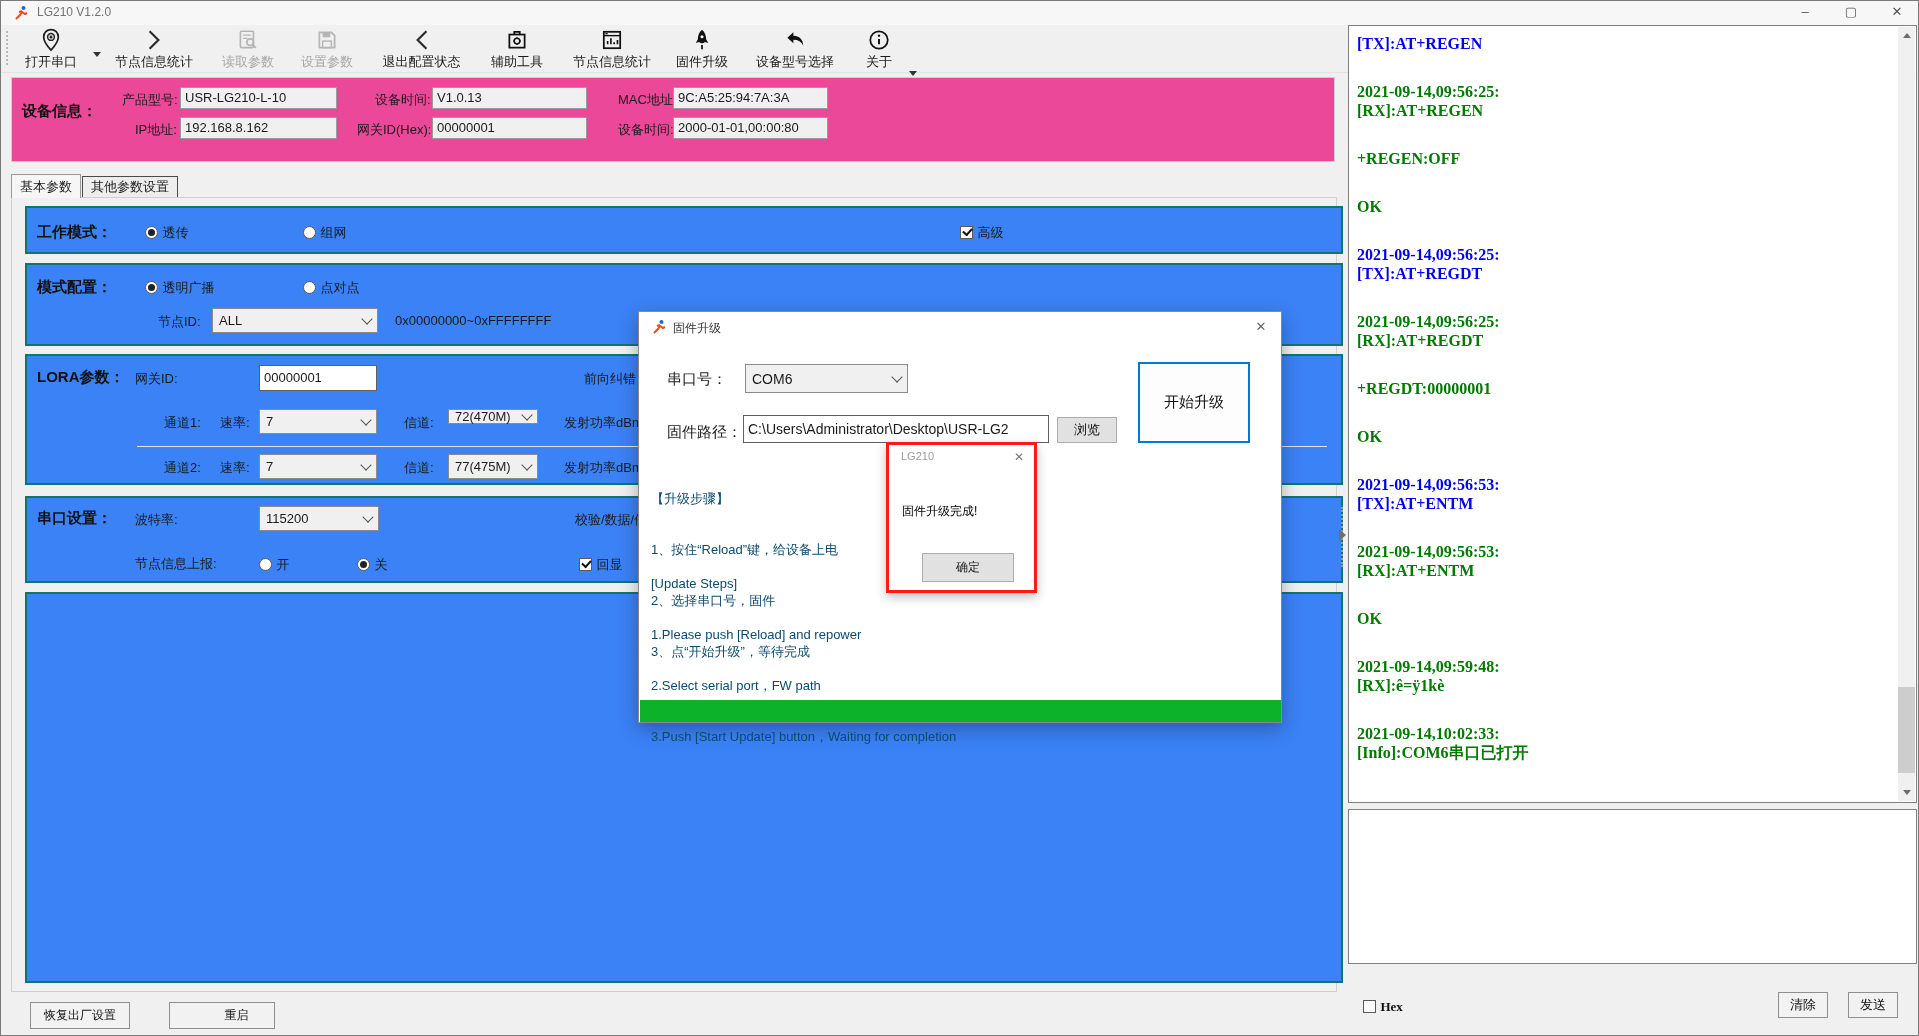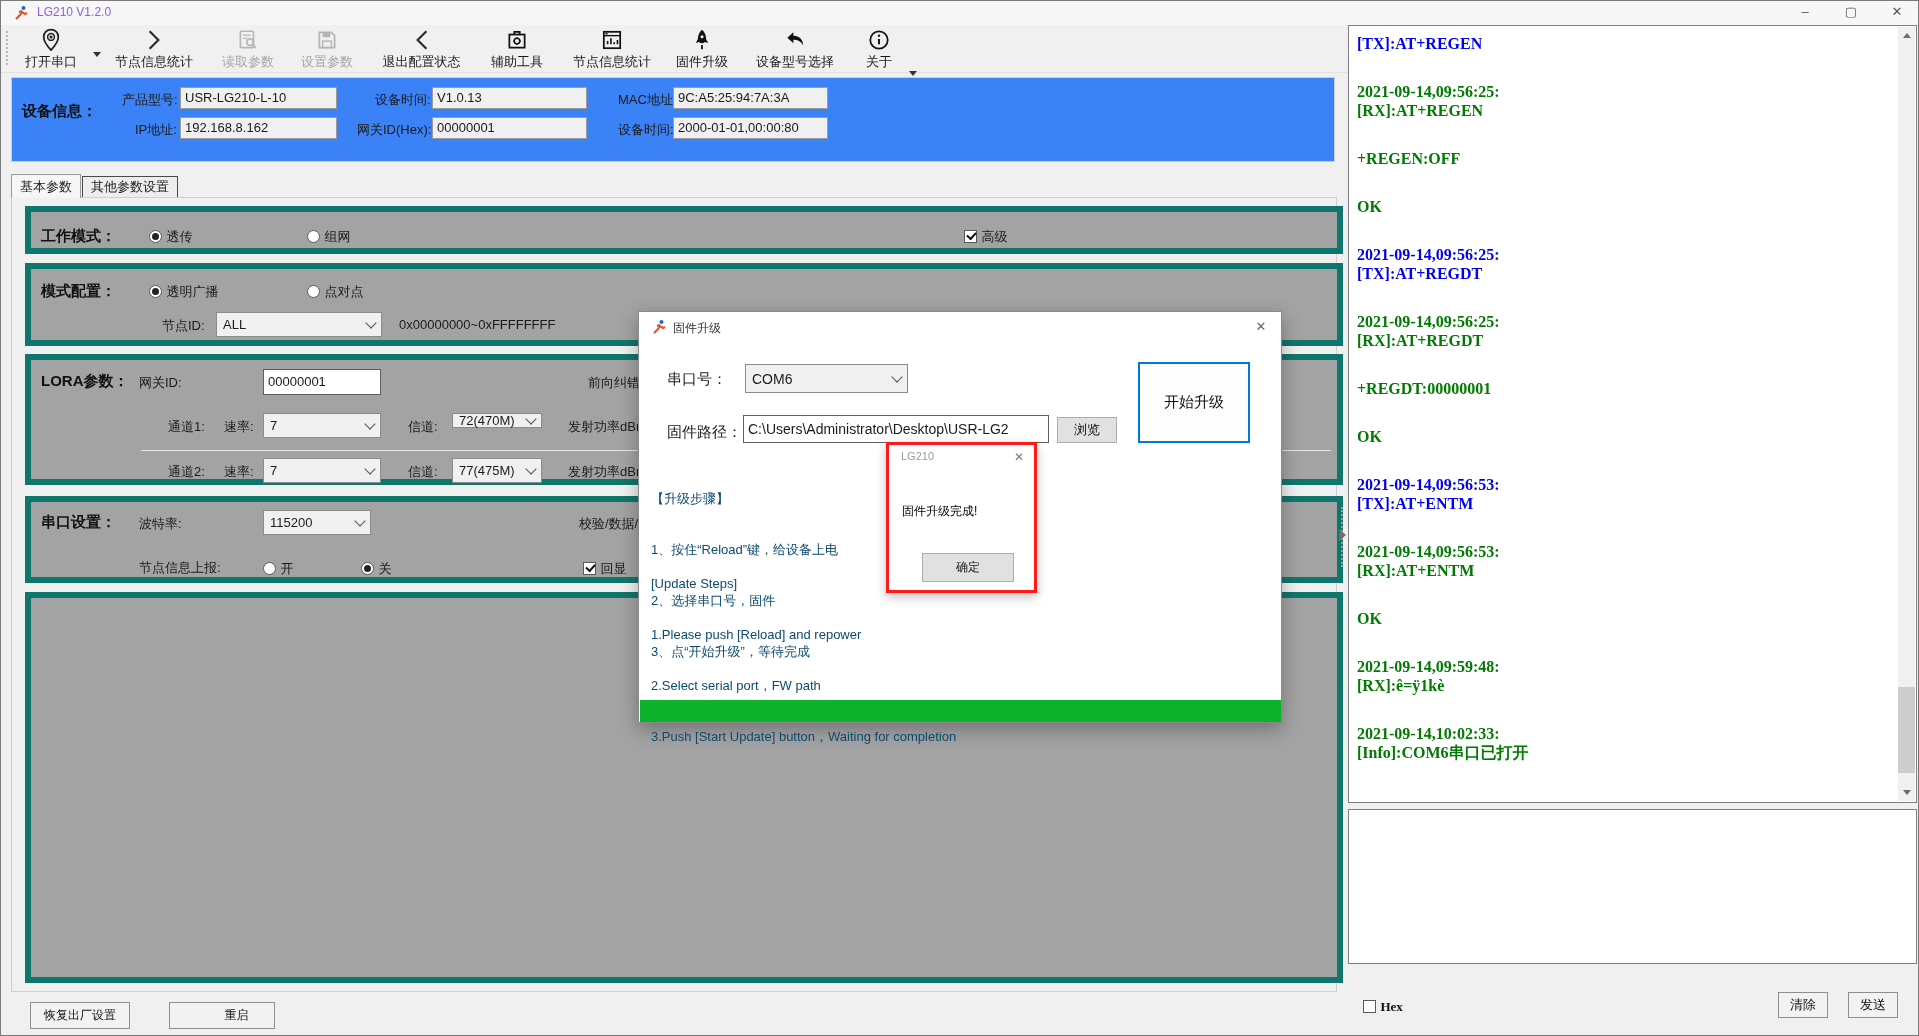--- a/index.html
+++ b/index.html
@@ -2,44 +2,44 @@
 <html><head>
 <meta charset="utf-8">
 <style>
   html,body{margin:0;padding:0;background:#d8d8d8;}
   #app{position:relative;width:1919px;height:1036px;background:#f0f0f0;
        font-family:"Liberation Sans",sans-serif;color:#1a1a1a;overflow:hidden;
        border:1px solid #7a7a7a;box-sizing:border-box;}
   .abs{position:absolute;}
   
   .titlebar{left:0;top:0;width:100%;height:24px;background:#f7f7f7;border-bottom:1px solid #e8e8e8;}
-  .title-text{left:36px;top:4px;font-size:12px;color:#8b5cf6;}
+  .title-text{left:36px;top:4px;font-size:12px;color:#737373;}
   .winbtn{top:0;width:46px;height:24px;text-align:center;line-height:22px;font-size:13px;color:#555;}
   
   .toolbar{left:0;top:24px;width:100%;height:47px;background:#f0f0f0;border-bottom:1px solid #e2e2e2;}
   .tgrip{left:5px;top:6px;width:3px;height:34px;border-left:2px dotted #b9b9b9;}
   .tbtn{top:1px;height:44px;text-align:center;cursor:default;}
   .tbtn .ticon{display:block;height:26px;margin-top:2px;}
   .tbtn .tlabel{display:block;font-size:13px;color:#1a1a1a;line-height:15px;white-space:nowrap;}
   .tbtn.disabled .tlabel{color:#a6a6a6;}
   .tbtn svg{vertical-align:middle;}
   .caret{width:0;height:0;border-left:4px solid transparent;border-right:4px solid transparent;border-top:5px solid #333;}
   
-  .panelbox{border:1px solid #cdcdcd;background:#3b82f6;}
+  .panelbox{border:1px solid #cdcdcd;background:#ec4899;}
   .seclabel{font-weight:bold;font-size:15px;color:#111;}
   .flabel{font-size:13px;color:#1a1a1a;white-space:nowrap;}
   .field{background:#f0f0f0;border:1px solid #9a9a9a;font-size:13px;line-height:20px;padding:0 4px;
          white-space:nowrap;overflow:hidden;box-sizing:border-box;}
   .field.editable{background:#fff;border:1px solid #5f5f5f;}
   
   .tab{height:24px;line-height:24px;font-size:13px;text-align:center;box-sizing:border-box;}
   .tab.active{background:#f6f6f6;border:1px solid #9a9a9a;border-bottom:none;z-index:3;}
   .tab.inactive{background:#ededed;border:1px solid #4a4a4a;height:22px;line-height:20px;margin-top:2px;}
   .tabpanel{border:1px solid #cfcfcf;background:#f0f0f0;}
-  .card{left:13px;width:1318px;background:#a3a3a3;border:6px solid #0f766e;box-sizing:border-box;text-decoration:underline;}
+  .card{left:13px;width:1318px;background:#3b82f6;border:2px solid #0f766e;box-sizing:border-box;text-decoration:underline;}
   
   .radio{display:inline-block;width:13px;height:13px;border:1px solid #5a5a5a;border-radius:50%;
          background:#fff;vertical-align:-2px;box-sizing:border-box;position:relative;}
   .radio.sel::after{content:"";position:absolute;left:2px;top:2px;width:7px;height:7px;border-radius:50%;background:#222;}
   .check{display:inline-block;width:13px;height:13px;border:1px solid #5a5a5a;background:#fff;
          vertical-align:-2px;box-sizing:border-box;position:relative;}
   .check.on::after{content:"";position:absolute;left:2px;top:1px;width:7px;height:4px;
                    border-left:2px solid #111;border-bottom:2px solid #111;transform:rotate(-48deg);}
   .ctl-label{font-size:13px;color:#1a1a1a;}
   .dd{background:#f0f0f0;border:1px solid #8b8b8b;box-sizing:border-box;font-size:13px;
@@ -310,21 +310,21 @@
       <div class="abs dd" style="left:421px;top:98px;width:90px;height:25px;">
         <span>77(475M)</span>
         <span class="dar"></span>
       </div>
       <span class="abs flabel" style="left:537px;top:103px;">发射功率dBm</span>
     </div>
 
     <div class="abs card" style="top:298px;height:87px;">
       <span class="abs seclabel" style="left:10px;top:11px;">串口设置：</span>
       <span class="abs flabel" style="left:108px;top:13px;">波特率:</span>
-      <div class="abs dd" style="left:232px;top:8px;width:108px;height:25px;">
+      <div class="abs dd" style="left:232px;top:8px;width:120px;height:25px;">
         <span>115200</span>
         <span class="dar"></span>
       </div>
       <span class="abs flabel" style="left:548px;top:13px;white-space:nowrap;">校验/数据/停</span>
 
       <span class="abs flabel" style="left:108px;top:57px;">节点信息上报:</span>
       <span class="abs" style="left:232px;top:57px;">
         <span class="radio"></span>
         <span class="ctl-label">开</span>
       </span>

